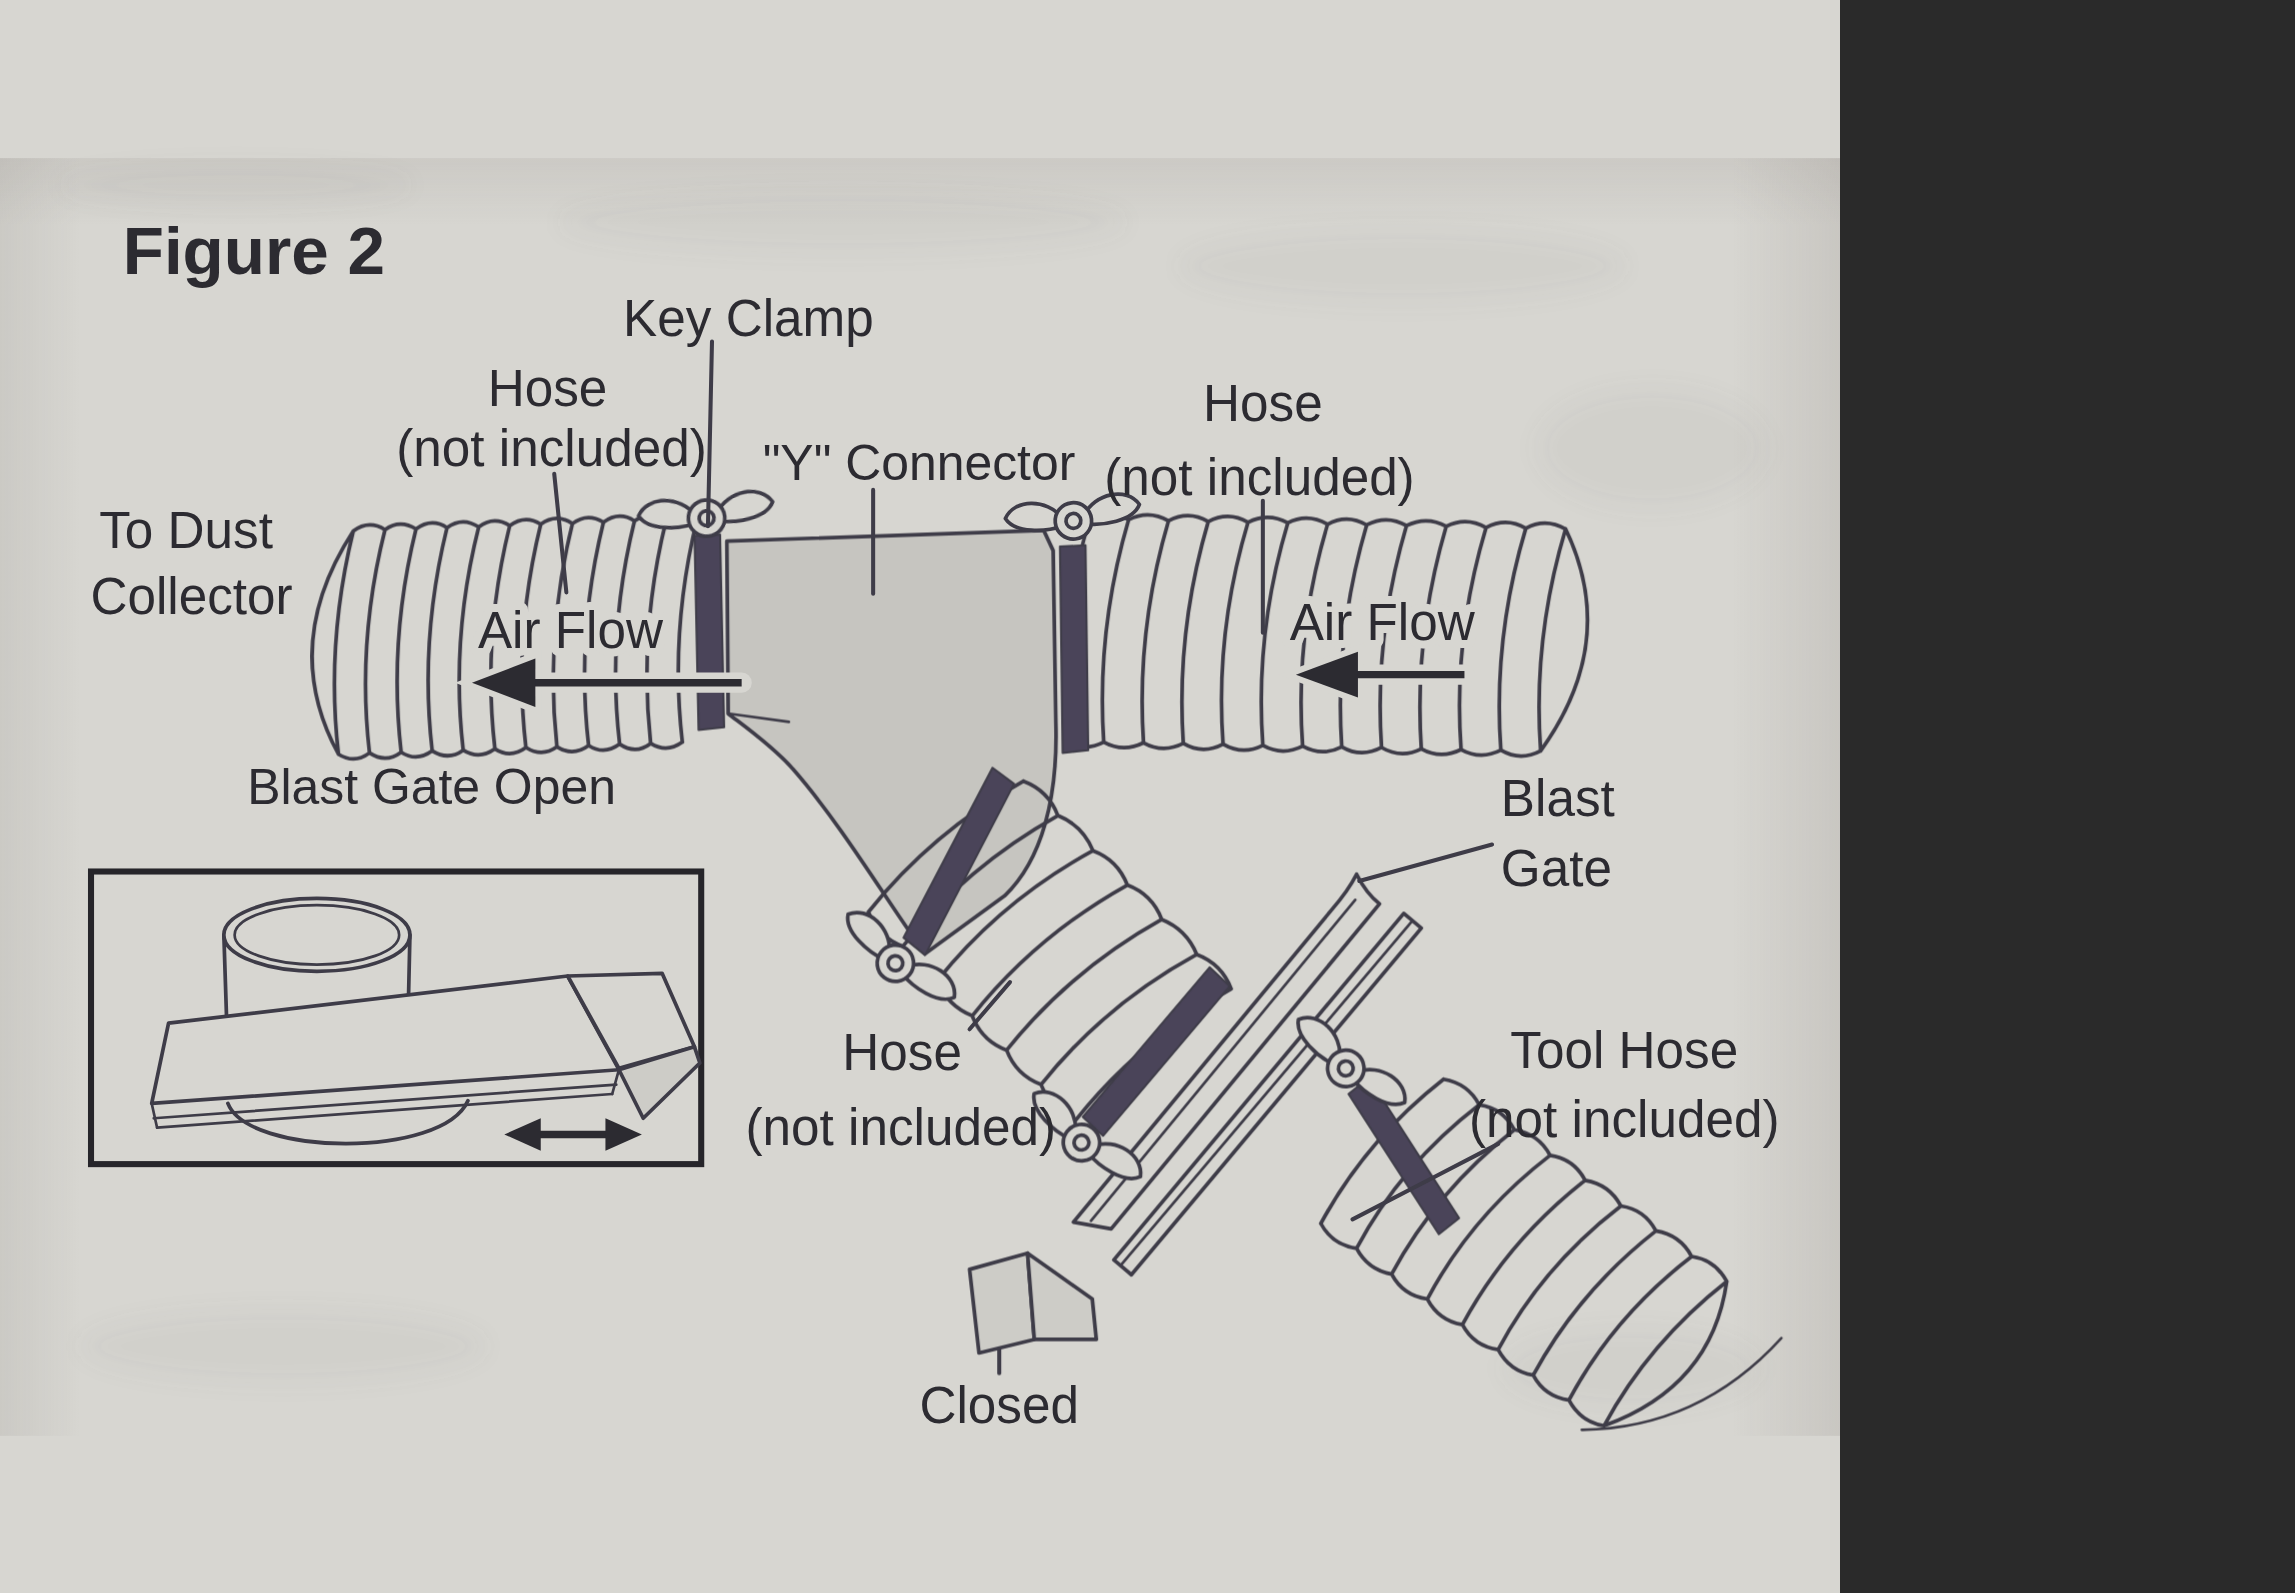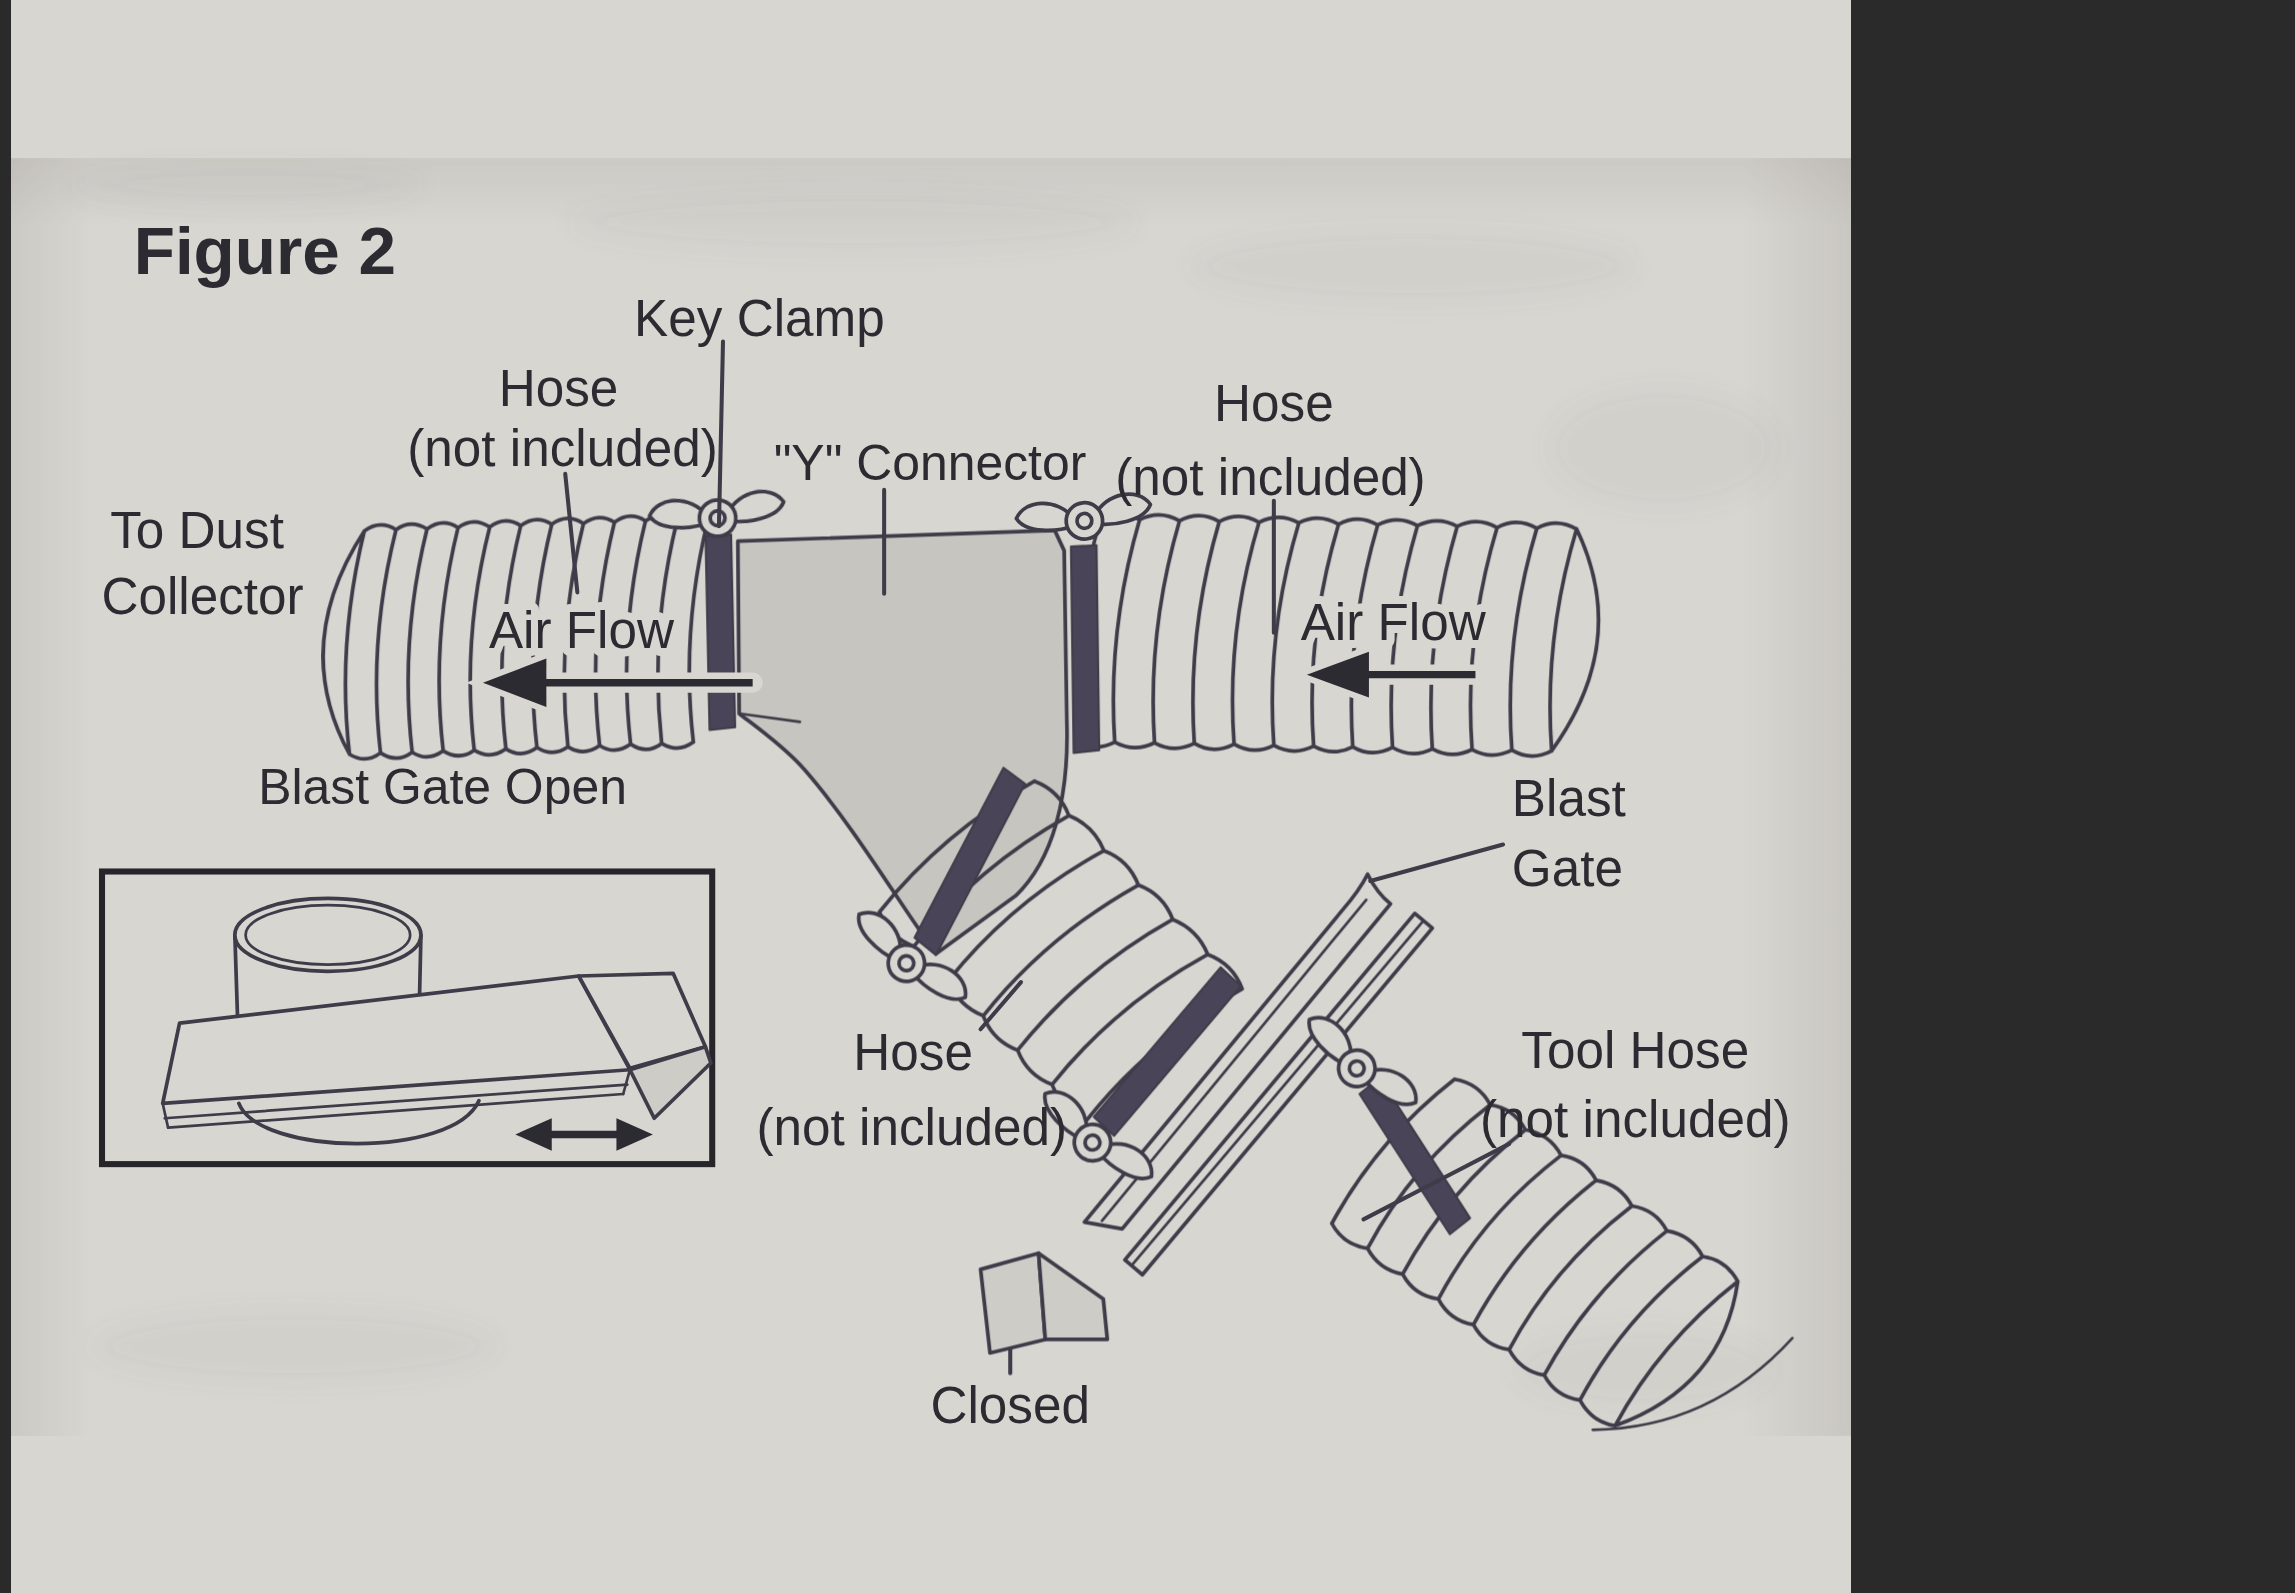--- a/index.html
+++ b/index.html
@@ -1,20 +1,20 @@
 <!DOCTYPE html>
 <html style="--paper: #d7d6d1; --ink: #3e3c48; --text: #2c2b31; --shade: #c6c5c0; --strap: #4a4459; --bracket: #cdccc7; --border: #26252a; --arrow: #2c2b31;font-size:13.5px"><head>
 <meta charset="utf-8">
 <style>
   :root{
     --paper:#d7d6d1; --ink:#3e3c48; --text:#2c2b31; --shade:#c6c5c0;
     --strap:#4a4459; --bracket:#cdccc7; --border:#26252a; --arrow:#2c2b31;
   }
   html,body{margin:0;padding:0;background:#2a2a2a;}
-  .stage{width:1840px;height:1594px;position:relative;background:var(--paper);overflow:hidden;margin-left:11px;}
+  .stage{width:1840px;height:1594px;position:relative;background:var(--paper);overflow:hidden;}
   svg{display:block;width:100%;height:100%;}
   .ink{stroke:var(--ink);stroke-width:5.5;fill:none;stroke-linecap:round;stroke-linejoin:round;}
   .ink-thin{stroke:var(--ink);stroke-width:4;fill:none;stroke-linecap:round;}
   .fill-paper{fill:var(--paper);}
   .fill-bracket{fill:var(--bracket);}
   .shade{fill:var(--shade);}
   .strap{fill:var(--strap);stroke:var(--ink);stroke-width:3;stroke-linejoin:round;}
   .lead{stroke:var(--ink);stroke-width:6;fill:none;stroke-linecap:round;}
   .arrow-fill{fill:var(--arrow);}
   .arrow-shaft{stroke:var(--arrow);stroke-width:11;fill:none;}

